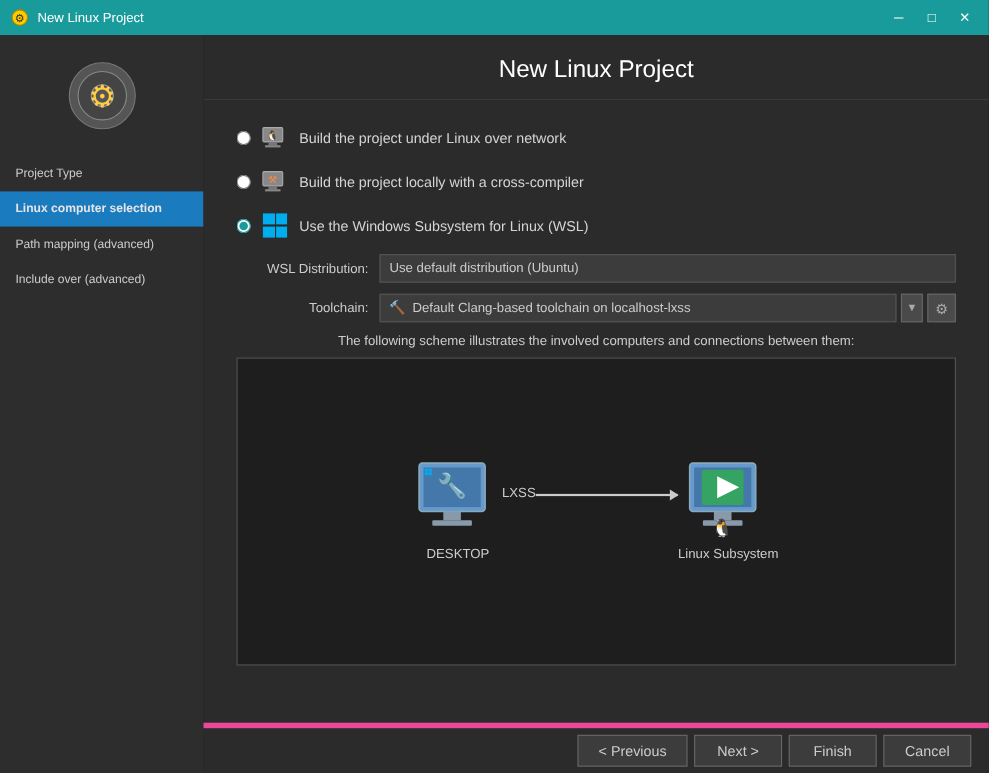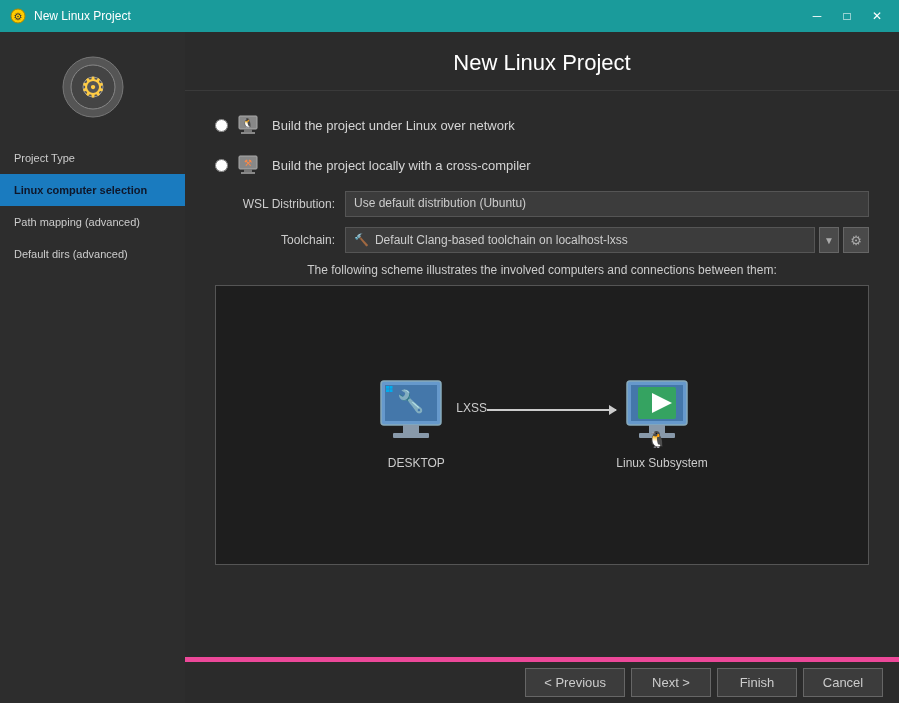--- a/index.html
+++ b/index.html
@@ -77,21 +77,21 @@
       justify-content: center;
     }
     .sidebar-item {
       padding: 10px 14px;
       color: #cccccc;
       font-size: 11px;
       cursor: pointer;
     }
     .sidebar-item.active {
       background: #1a7bbf;
-      color: #0f172a;
+      color: #e5e5e5;
       font-weight: bold;
     }
 
     
     .content-area {
       flex: 1;
       display: flex;
       flex-direction: column;
       background: #2b2b2b;
     }
@@ -334,21 +334,21 @@
     <div class="sidebar-item">
       <span>Project Type</span>
     </div>
     <div class="sidebar-item active">
       <span>Linux computer selection</span>
     </div>
     <div class="sidebar-item">
       <span>Path mapping (advanced)</span>
     </div>
     <div class="sidebar-item">
-      <span>Default dirs (advanced)</span>
+      <span>Include over (advanced)</span>
     </div>
   </div>
 
   <div class="content-area">
     <div class="content-header">
       <span>New Linux Project</span>
     </div>
 
     <div class="content-body">
 
@@ -372,20 +372,33 @@
           <svg width="26" height="26" viewBox="0 0 26 26">
             <rect x="2" y="4" width="18" height="13" rx="1" fill="#888" stroke="#aaa" stroke-width="1"></rect>
             <rect x="7" y="17" width="8" height="3" fill="#777"></rect>
             <rect x="4" y="20" width="14" height="2" fill="#888"></rect>
             <text x="11" y="14" text-anchor="middle" font-size="9" fill="#ff8844">⚒</text>
           </svg>
         </div>
         <label class="radio-label" for="opt2">Build the project locally with a cross-compiler</label>
       </div>
 
+      <div class="radio-option">
+        <input type="radio" name="build-option" id="opt3" checked="" style="">
+        <div class="radio-icon">
+
+          <svg width="26" height="26" viewBox="0 0 26 26">
+            <rect x="2" y="2" width="11" height="10" fill="#00adef"></rect>
+            <rect x="14" y="2" width="10" height="10" fill="#00adef"></rect>
+            <rect x="2" y="14" width="11" height="10" fill="#00adef"></rect>
+            <rect x="14" y="14" width="10" height="10" fill="#00adef"></rect>
+          </svg>
+        </div>
+        <label class="radio-label" for="opt3">Use the Windows Subsystem for Linux (WSL)</label>
+      </div>
 
       <div class="form-row">
         <span class="form-label">WSL Distribution:</span>
         <div class="form-value">
           <span>Use default distribution (Ubuntu)</span>
         </div>
       </div>
 
       <div class="form-row">
         <span class="form-label">Toolchain:</span>

